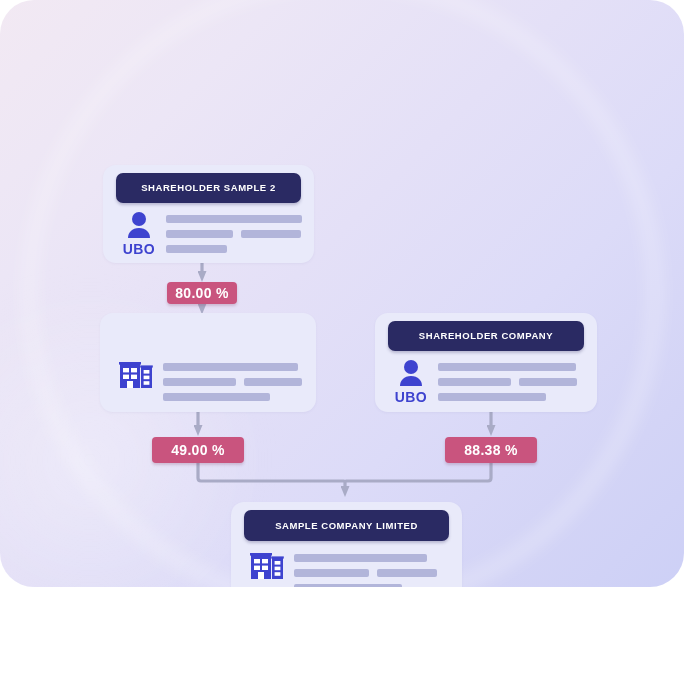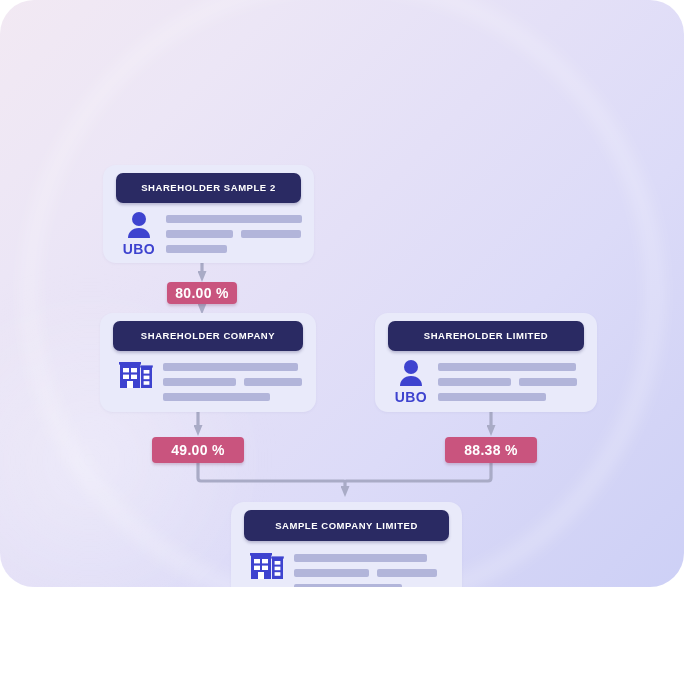--- a/index.html
+++ b/index.html
@@ -242,23 +242,20 @@
           </div>
         </div>
       </div>
     </div>
 
     <div class="badge" style="left:167px;top:282px;width:70px;height:22px;">
       <span>80.00 %</span>
     </div>
 
     <div class="card" style="left:100px;top:313px;width:216px;height:99px;">
-      <div class="card-header">
-        <span class="card-title">SHAREHOLDER COMPANY</span>
-      </div>
       <div class="card-body">
         <div class="icon-col">
           <svg class="building-svg" width="34" height="30" viewBox="0 0 34 30">
             <rect x="1" y="5" width="20" height="24" fill="#3e43cf"></rect>
             <rect x="0" y="3" width="22" height="2.6" fill="#3e43cf"></rect>
             <rect x="22" y="8" width="11" height="21" fill="#3e43cf"></rect>
             <rect x="21.2" y="6.4" width="12.6" height="2.2" fill="#3e43cf"></rect>
             <rect x="4" y="9" width="6" height="4.4" fill="#ffffff"></rect>
             <rect x="12" y="9" width="6" height="4.4" fill="#ffffff"></rect>
             <rect x="4" y="15.6" width="6" height="4.4" fill="#ffffff"></rect>
@@ -280,21 +277,21 @@
           </div>
           <div class="line-row">
             <div class="bar" style="width:107px;"></div>
           </div>
         </div>
       </div>
     </div>
 
     <div class="card" style="left:375px;top:313px;width:222px;height:99px;">
       <div class="card-header">
-        <span class="card-title">SHAREHOLDER LIMITED</span>
+        <span class="card-title">SHAREHOLDER COMPANY</span>
       </div>
       <div class="card-body">
         <div class="icon-col">
           <svg class="person-svg" width="26" height="28" viewBox="0 0 26 28">
             <circle cx="13" cy="8" r="7" fill="#3e43cf"></circle>
             <path d="M13 17 C6 17 2 21.5 2 27 L24 27 C24 21.5 20 17 13 17 Z" fill="#3e43cf"></path>
           </svg>
           <span class="icon-label">UBO</span>
         </div>
         <div class="lines-col">

